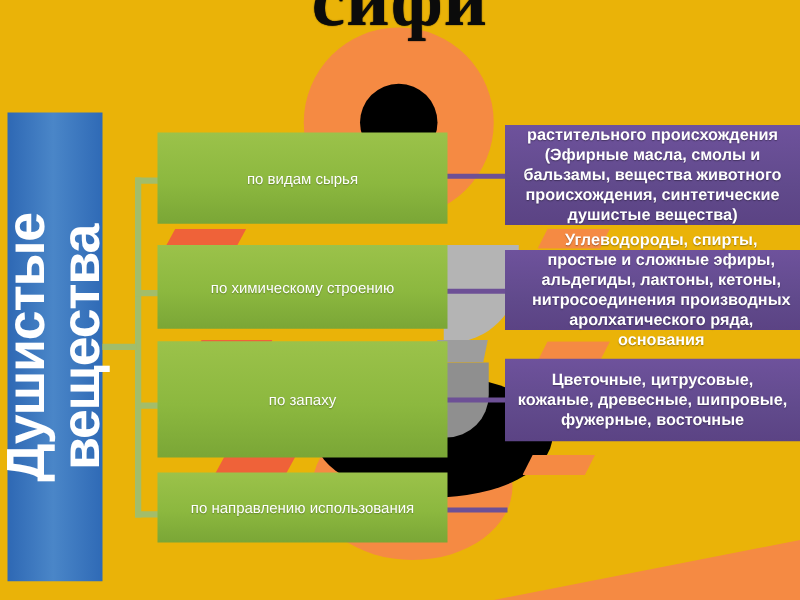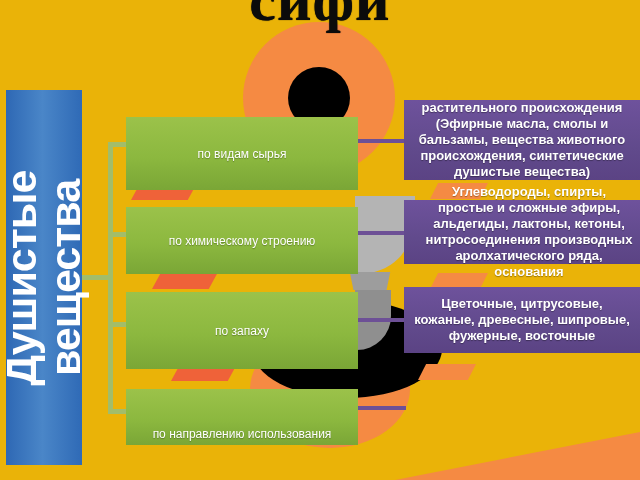--- a/index.html
+++ b/index.html
@@ -184,37 +184,36 @@
     box-sizing: border-box;
   }
   .green {
     left: 126px;
     width: 232px;
     background: linear-gradient(180deg, #9bc24a 0%, #8cb83f 55%, #7aa636 100%);
     font-size: 12px;
     font-weight: 400;
     padding: 4px 8px;
     text-shadow: 0 1px 1px rgba(0,0,0,.28);
-    margin-top: 11px;
   }
   .purple {
     left: 404px;
     width: 236px;
     background: linear-gradient(180deg, #6e529c 0%, #614a8c 60%, #5b4384 100%);
     font-size: 13px;
     font-weight: 700;
     line-height: 1.22;
     padding: 4px 6px;
     text-shadow: 0 1px 1px rgba(0,0,0,.35);
   }
 
   .g1 { top: 106px; height: 73px; }
   .g2 { top: 196px; height: 67px; }
-  .g3 { top: 281px; height: 77px; }
-  .g4 { top: 378px; height: 56px; align-items: flex-end; }
+  .g3 { top: 273px; height: 93px; }
+  .g4 { top: 378px; height: 56px; }
 
   .p1 { top: 100px; height: 80px; }
   .p2 { top: 200px; height: 64px; padding-left: 20px; }
   .p3 { top: 287px; height: 66px; justify-content: center; }
   .p4 { top: 378px; height: 62px; }
 </style>
 </head>
 <body>
 
 <div id="slide">

